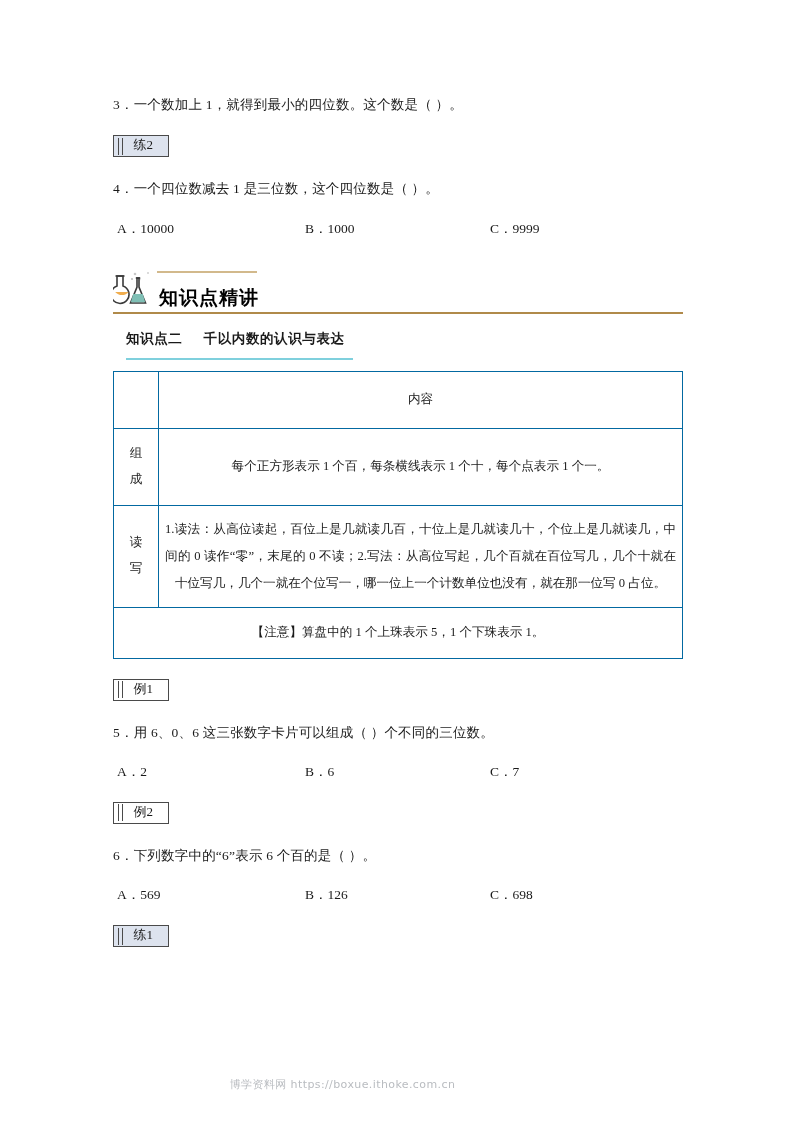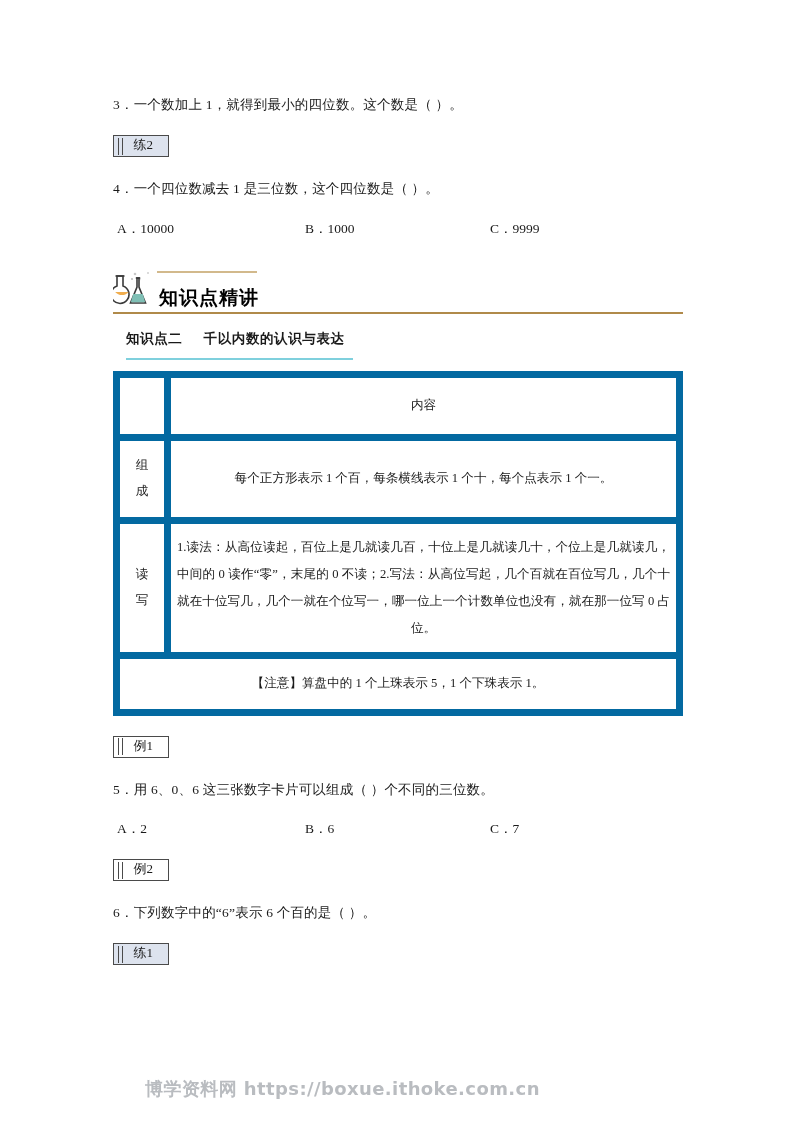--- a/index.html
+++ b/index.html
@@ -145,21 +145,21 @@
   }
 
   
   table.kp-table {
     border-collapse: collapse;
     width: 570px;
     table-layout: fixed;
     margin: 0;
   }
   table.kp-table td {
-    border: 7px solid #0369a1;
+    border: 1px solid #0369a1;
     font-size: 12.6px;
     line-height: 2.05;
     padding: 6px 8px;
     vertical-align: middle;
     text-align: center;
   }
   td.label-cell {
     width: 28px;
     padding: 6px 2px;
     font-size: 12.6px;
@@ -193,25 +193,24 @@
     color: #3a3a3a;
     letter-spacing: 0.3px;
   }
   .watermark {
     position: absolute;
     left: 0;
     top: 1077px;
     width: 685px;
     text-align: center;
     font-family: "DejaVu Sans", "Liberation Sans", sans-serif;
-    font-size: 18px;
+    font-size: 11px;
     color: #b9bcc0;
     letter-spacing: 0.4px;
     white-space: nowrap;
-    font-weight: bold;
   }
 </style>
 </head>
 <body>
 
 <div class="page">
   <div class="content">
 
     <p class="q-line q-stem">3．一个数加上 1，就得到最小的四位数。这个数是（    ）。</p>
 
@@ -290,20 +289,25 @@
       <span class="opt a">A．2</span>
       <span class="opt b">B．6</span>
       <span class="opt c">C．7</span>
     </div>
 
     <div class="badge-wrap">
       <span class="badge"><span>例</span><span class="bnum">2</span></span>
     </div>
 
     <p class="q-line q-stem">6．下列数字中的“6”表示 6 个百的是（    ）。</p>
+    <div class="opt-row">
+      <span class="opt a">A．569</span>
+      <span class="opt b">B．126</span>
+      <span class="opt c">C．698</span>
+    </div>
 
     <div class="badge-wrap">
       <span class="badge filled"><span>练</span><span class="bnum">1</span></span>
     </div>
 
 
   </div>
 
   <div class="watermark">博学资料网 https://boxue.ithoke.com.cn</div>
 </div>

